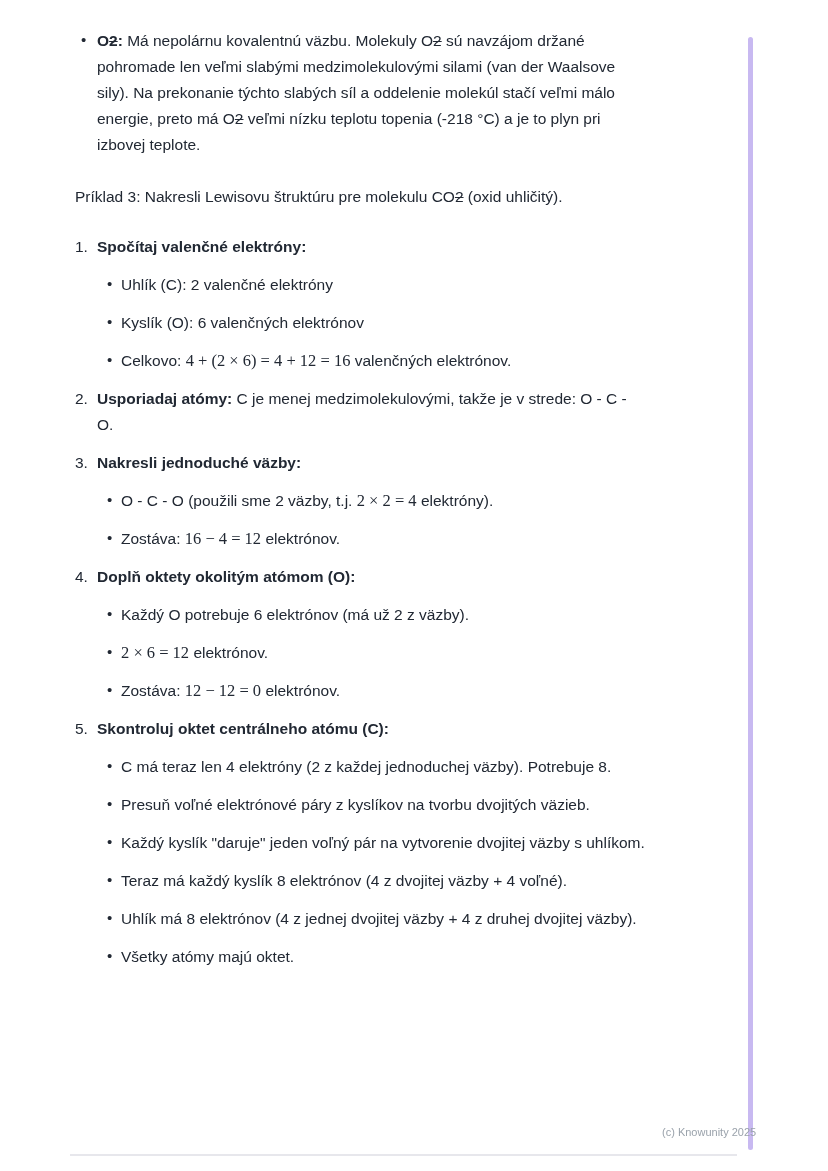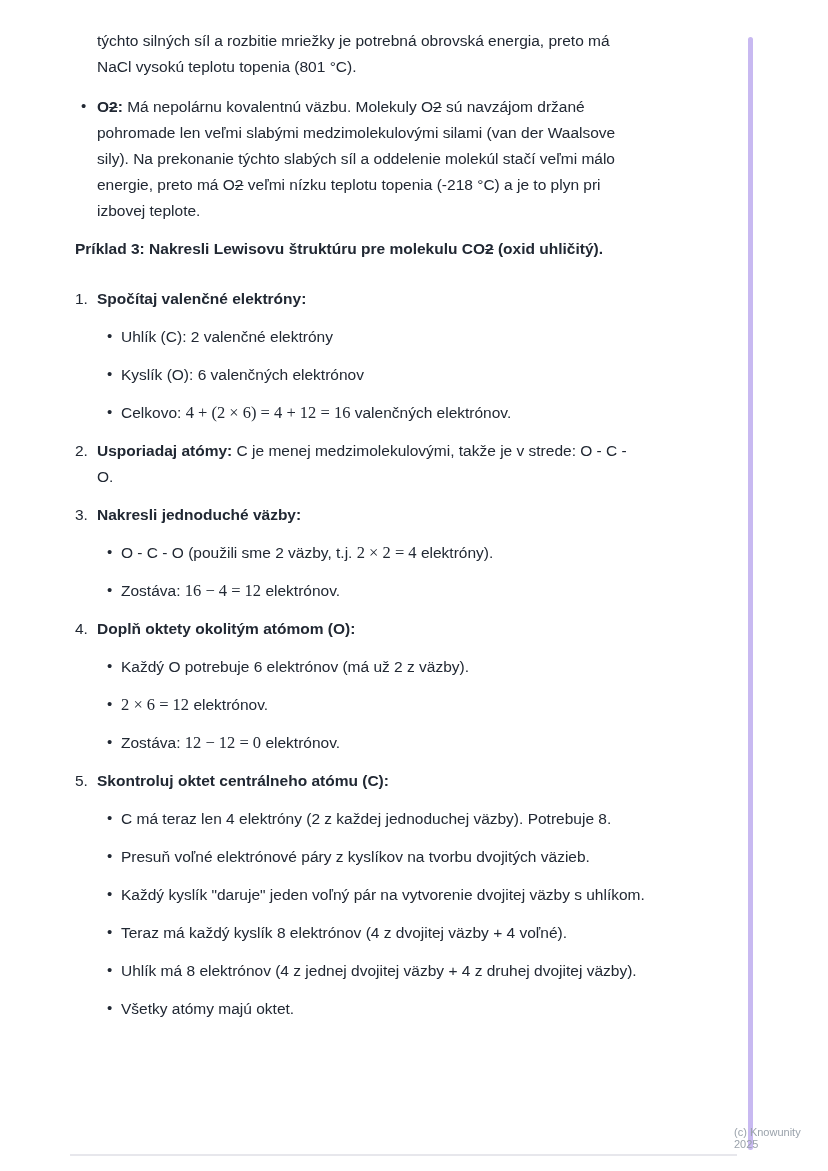--- a/index.html
+++ b/index.html
@@ -18,21 +18,21 @@
     font-size:15.5px;
     line-height:26px;
   }
   .para-cont { margin-left:22px; margin-bottom:14px; }
   .li { position:relative; padding-left:22px; margin-bottom:12px; }
   .li .marker { position:absolute; left:6px; top:-1px; font-size:15px; }
   .li .marker.num { left:0; top:0; font-size:15.5px; }
   .li.l2 { padding-left:46px; }
   .li.l2 .marker { left:32px; }
   .li.numbered { margin-top:6px; }
-  .heading { font-weight:700; font-size:15.5px; margin-top:12px; margin-bottom:24px; }
+  .heading { font-weight:400; font-size:15.5px; margin-top:26px; margin-bottom:24px; }
   b, .bold { font-weight:700; }
   .strike { text-decoration:line-through; }
   .math {
     font-family:Liberation Serif, serif;
     font-size:16.5px;
   }
   .formula {
     font-family:"Liberation Serif","DejaVu Serif",serif;
     font-style:italic;
     font-size:18px;
@@ -47,33 +47,32 @@
     width:5px; height:1113px;
     border-radius:3px;
   }
   .page-divider {
     position:absolute;
     left:70px; top:1154px;
     width:667px; height:2px;
   }
   .watermark {
     position:absolute;
-    left:734px; top:1126px;
+    left:662px; top:1126px;
     font-size:11px;
     z-index:2;
   }
 </style>
 </head>
 <body style="color: rgb(33, 40, 51);">
 
 <div class="page">
 
   <main class="content">
 
-    <p class="para-cont">týchto silných síl a rozbitie mriežky je potrebná obrovská energia, preto má NaCl vysokú teplotu topenia (801 °C).</p>
 
     <div class="li l1">
       <span class="marker">•</span>
       <p class="litext"><b><span>O</span><span class="strike">2</span><span>:</span></b><span> Má nepolárnu kovalentnú väzbu. Molekuly O</span><span class="strike">2</span><span> sú navzájom držané pohromade len veľmi slabými medzimolekulovými silami (van der Waalsove sily). Na prekonanie týchto slabých síl a oddelenie molekúl stačí veľmi málo energie, preto má O</span><span class="strike">2</span><span> veľmi nízku teplotu topenia (-218 °C) a je to plyn pri izbovej teplote.</span></p>
     </div>
 
     <h3 class="heading"><span>Príklad 3: Nakresli Lewisovu štruktúru pre molekulu CO</span><span class="strike">2</span><span> (oxid uhličitý).</span></h3>
 
     <div class="li numbered">
       <span class="marker num">1.</span>

